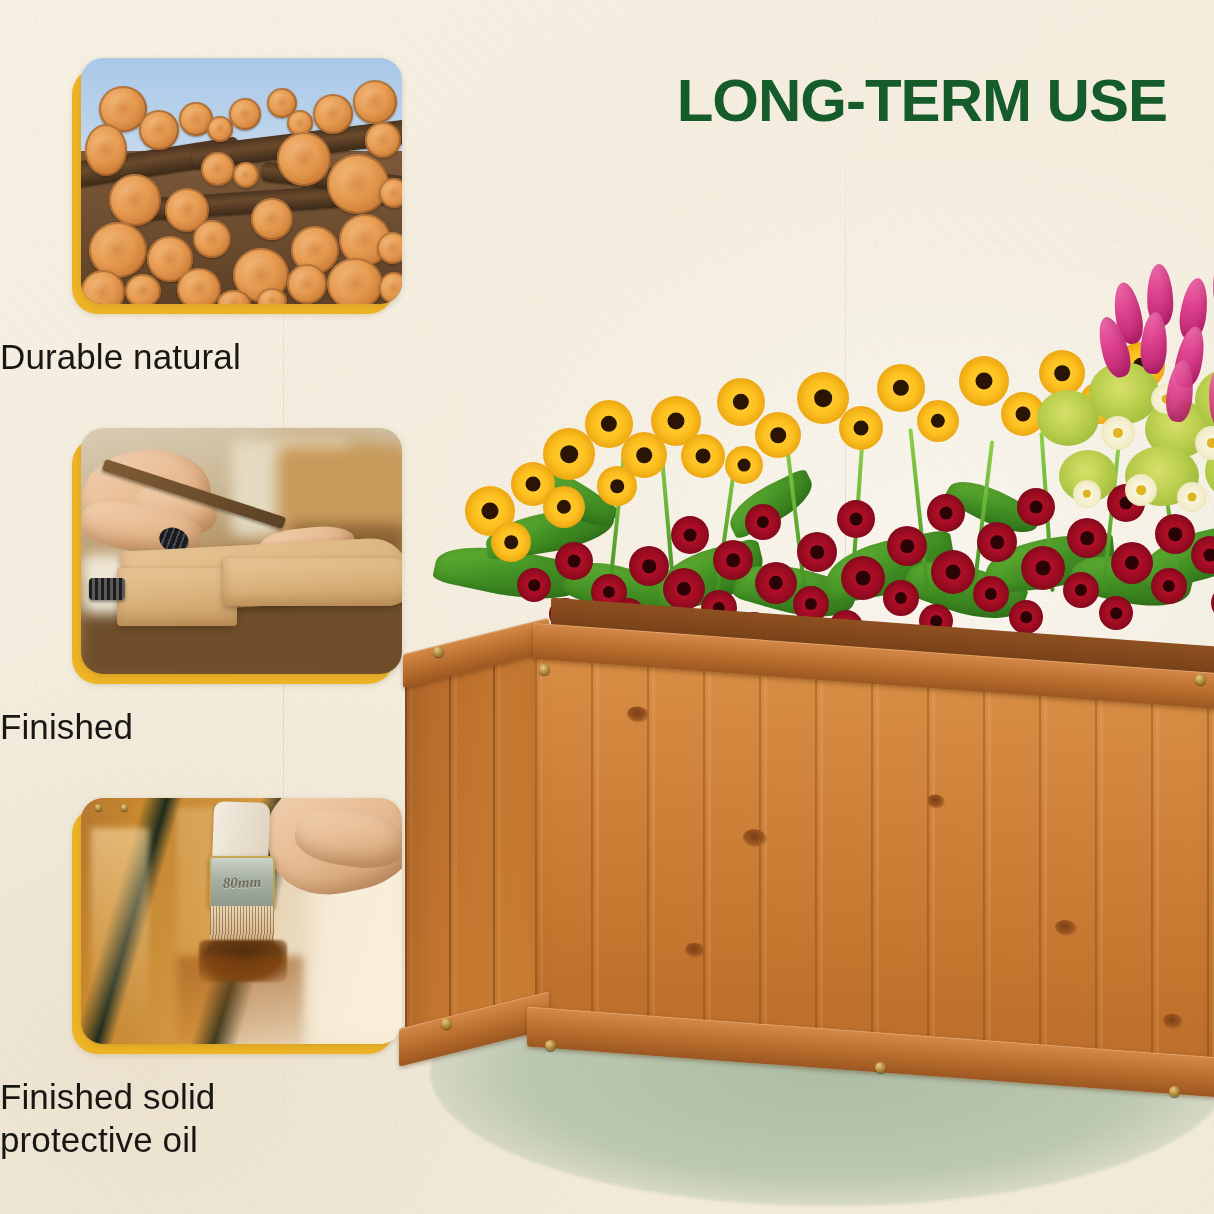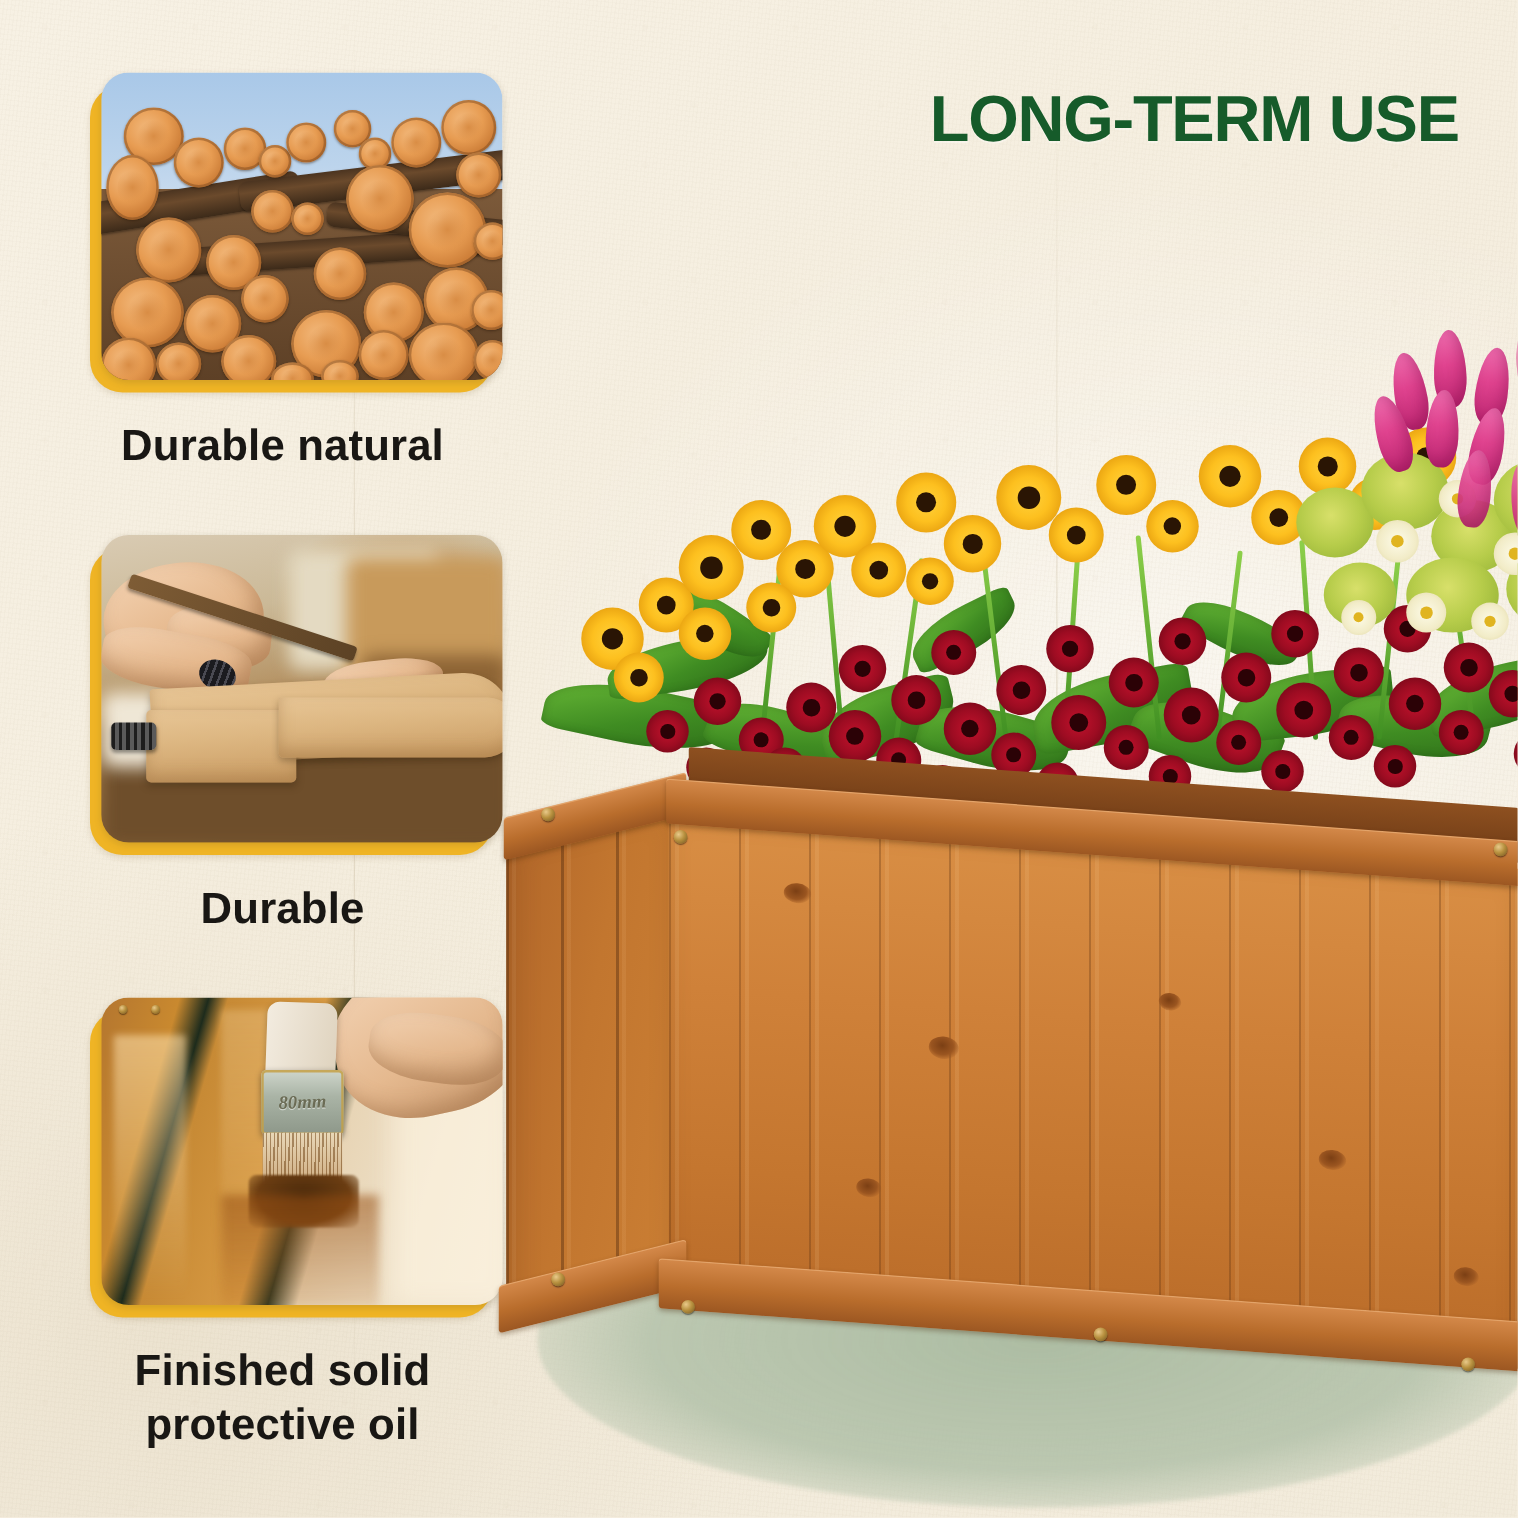--- a/index.html
+++ b/index.html
@@ -39,38 +39,38 @@
     text-align:right;
     color:#165b2a;
     font-weight:700;
     font-size:77px;
     line-height:.95;
     letter-spacing:-.5px;
     font-family:"Liberation Sans", sans-serif;
     text-transform:uppercase;
     text-shadow:0 1px 0 rgba(255,255,255,.35);
   }
-  #heading .l2{ display:block; font-size:52px; letter-spacing:-1px; }
+  #heading .l2{ display:block; font-size:60px; letter-spacing:-1px; }
 
   
   .feature{ position:absolute; left:0; width:452px; }
   .thumb-wrap{ position:relative; width:330px; height:256px; margin-left:72px; }
   .thumb-frame{
     position:absolute; left:0; top:10px; width:322px; height:246px;
     background:#efb425; border-radius:26px;
     box-shadow:0 2px 5px rgba(120,90,30,.16);
   }
   .thumb{
     position:absolute; left:9px; top:0; width:321px; height:246px;
     border-radius:22px; overflow:hidden;
     box-shadow:0 2px 6px rgba(90,70,40,.18);
   }
   .cap{
-    margin-top:22px; width:452px; text-align:center;
-    color:#191714; font-size:35px; line-height:1.22; font-weight:700;
+    margin-top:22px; width:452px; text-align:left;
+    color:#191714; font-size:35px; line-height:1.22; font-weight:400;
     letter-spacing:.1px;
     font-family:"Liberation Sans", sans-serif;
   }
 
   
   .logpile{ position:absolute; inset:0; background:linear-gradient(180deg,#a9c8e8 0%,#bcd4ec 30%,#c6d9ee 38%,#7c5a3a 38%,#5d4026 100%); }
   .log{
     position:absolute; border-radius:50%;
     background:
       radial-gradient(circle at 38% 36%, #f2b87b 0%, #e79c52 42%, #cd7e38 72%, #a85f24 100%);
@@ -323,21 +323,21 @@
           <div class="bracelet" style="left:78px;top:100px;width:30px;height:24px;transform:rotate(20deg)"></div>
           <div class="rasp" style="left:18px;top:60px;width:190px;height:12px;transform:rotate(18deg)"></div>
           <div class="board" style="left:40px;top:116px;width:288px;height:62px;border-radius:4px 46px 30px 8px;transform:rotate(-3deg)"></div>
           <div class="board" style="left:36px;top:140px;width:120px;height:58px;border-radius:4px"></div>
           <div class="board" style="left:142px;top:130px;width:190px;height:48px;border-radius:0 40px 44px 6px"></div>
           <div class="rasp" style="left:8px;top:150px;width:36px;height:22px;border-radius:4px;background:repeating-linear-gradient(90deg,#1d1d1d 0 3px,#5a5a5a 3px 6px)"></div>
         </div>
       </div>
     </div>
     <div class="cap">
-      <span>Durable</span><br>
+      <span>Finished</span><br>
     </div>
   </div>
 
   <div class="feature" style="top:798px">
     <div class="thumb-wrap">
       <div class="thumb-frame"></div>
       <div class="thumb">
         <div class="deck">
           <div class="plank-hi" style="left:10px;top:30px;width:58px;height:210px"></div>
           <div class="plank-hi" style="left:96px;top:10px;width:70px;height:230px;opacity:.5"></div>

